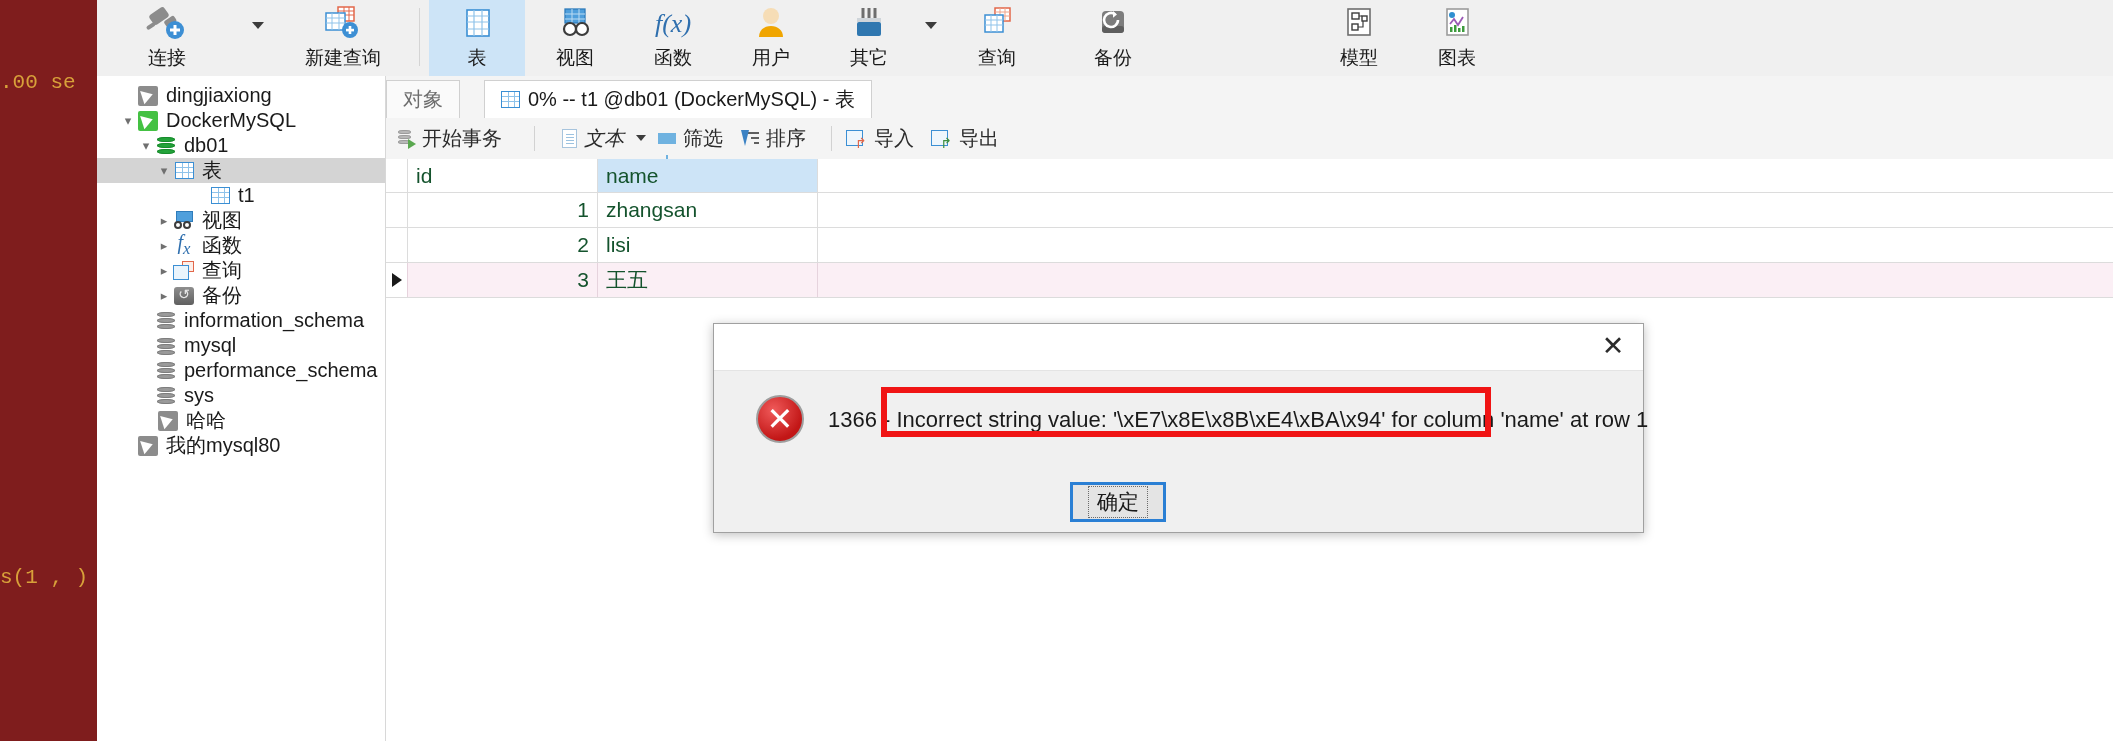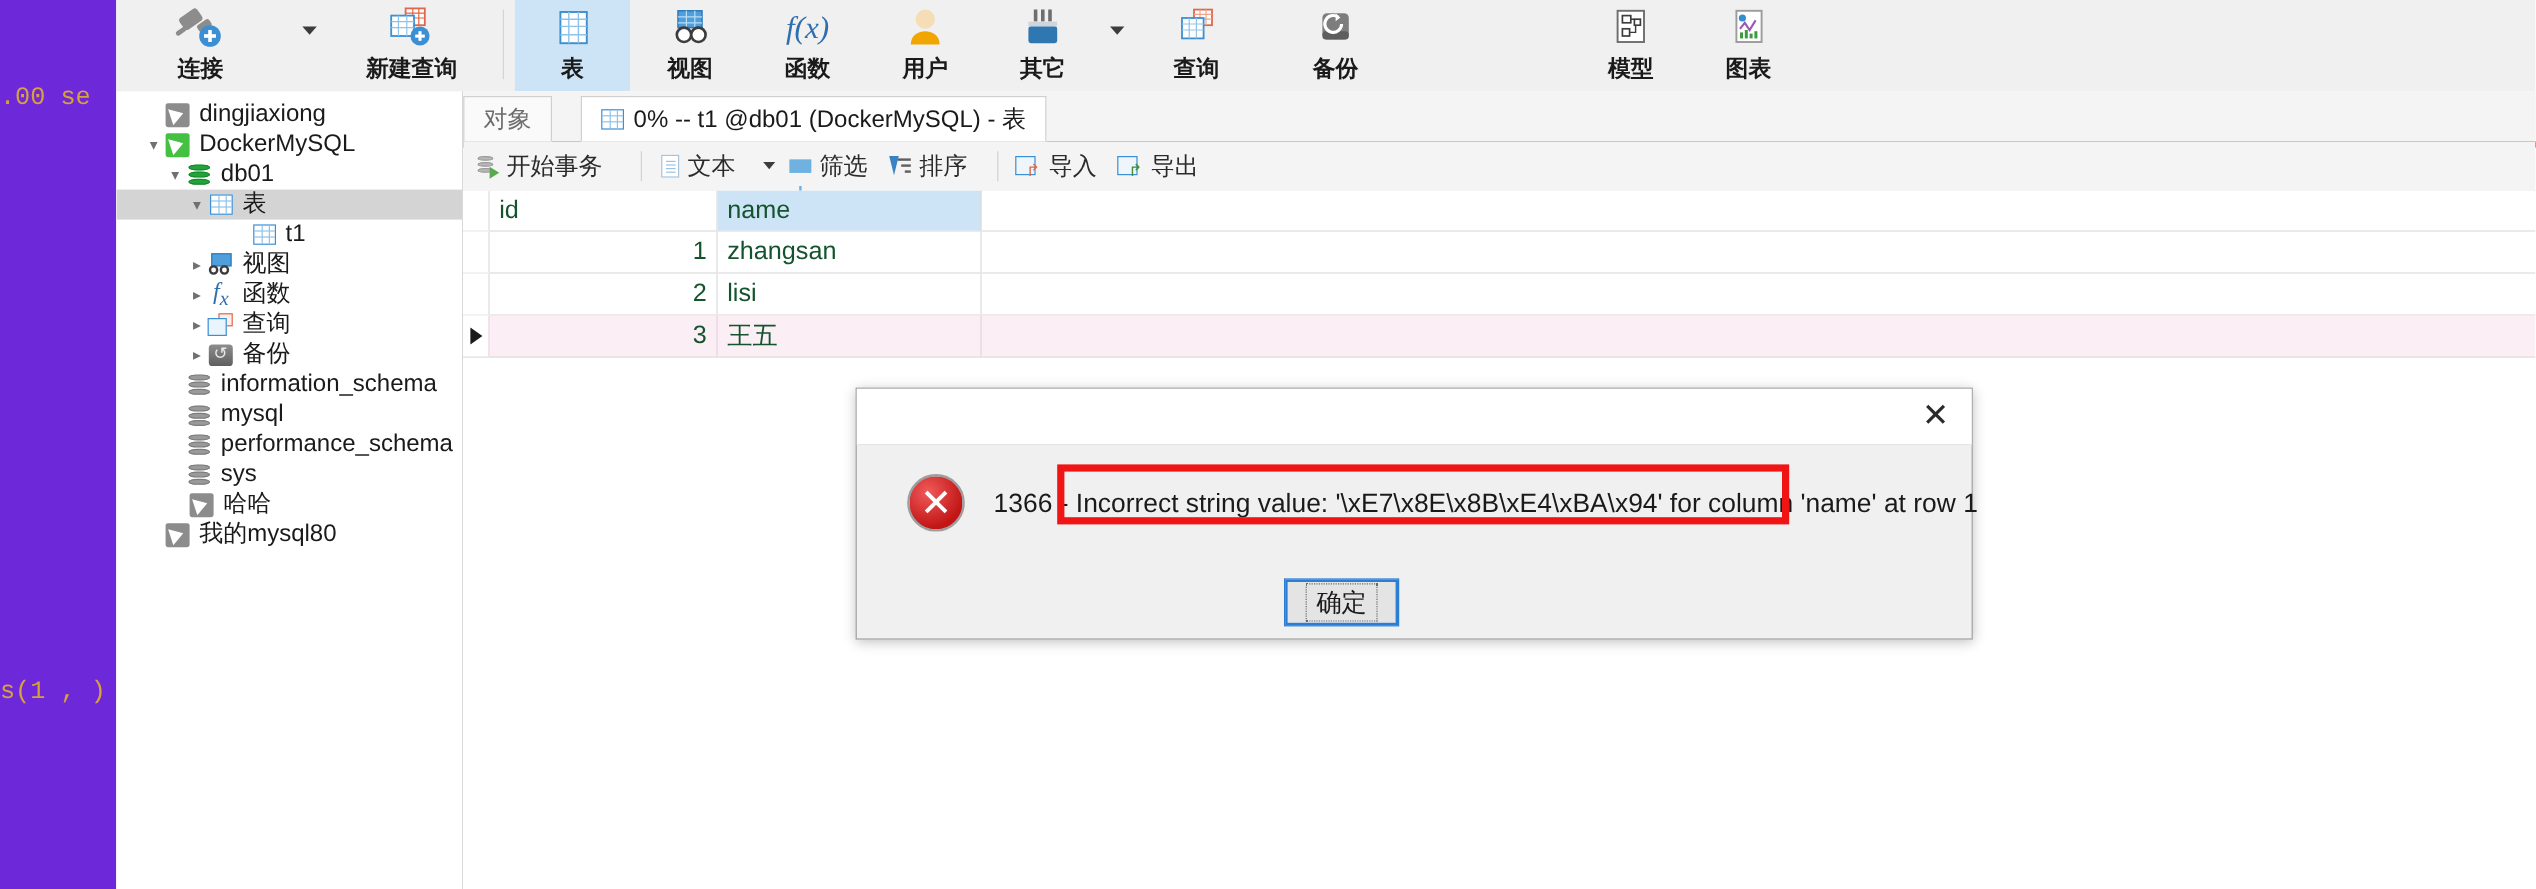--- a/index.html
+++ b/index.html
@@ -7,21 +7,21 @@
     width:2113px;height:741px;
     background:#ffffff;
     font-family:"Liberation Sans","DejaVu Sans",sans-serif;
     overflow:hidden;
     position:relative;
   }
 
   
   #terminal{
     position:absolute;left:0;top:0;width:97px;height:741px;
-    background:#6d28d9;color:#c8c8c8;
+    background:#7f1d1d;color:#c8c8c8;
     font-family:"Liberation Mono","DejaVu Sans Mono",monospace;
     font-size:21px;line-height:33px;
     overflow:hidden;white-space:pre;
   }
   #terminal .ln{height:33px;padding-left:0px;}
   #terminal .amber{color:#d8a13a;}
 
   
   #app{
     position:absolute;left:97px;top:0;width:2016px;height:741px;
@@ -37,21 +37,20 @@
     position:absolute;top:0;height:76px;
     display:flex;flex-direction:column;align-items:center;justify-content:flex-start;
     padding-top:2px;box-sizing:border-box;cursor:default;
   }
   .ribbon-item .ico{
     height:44px;display:flex;align-items:center;justify-content:center;
   }
   .ribbon-item .lbl{
     font-size:19px;color:#1a1a1a;line-height:24px;
     font-family:"Liberation Sans","DejaVu Sans",sans-serif;
-    font-weight:bold;
   }
   .ribbon-item.selected{background:#cde4f7;}
   .ribbon-sep{
     position:absolute;top:8px;width:1px;height:58px;background:#d4d4d4;
   }
   .caret{
     width:0;height:0;border-left:6px solid transparent;border-right:6px solid transparent;
     border-top:7px solid #3c3c3c;
   }
   .caret-wrap{position:absolute;top:22px;}
@@ -587,21 +586,21 @@
             <span class="ico-trans">
               <i></i>
               <i></i>
               <i></i>
             </span>
           </span>
         <span>开始事务</span>
       </div>
       <div class="act-sep" style="left:148px;"></div>
 
-      <div class="act" style="left:165px;">
+      <div class="act" style="left:176px;font-style:italic;">
         <span class="ai">
             <span class="ico-doc"></span>
           </span>
         <span>文本</span>
       </div>
       <div class="caret-wrap" style="position:absolute;top:17px;left:250px;">
           <div class="caret" style="border-top-width:6px;border-left-width:5px;border-right-width:5px;"></div>
         </div>
 
       <div class="act" style="left:272px;">

